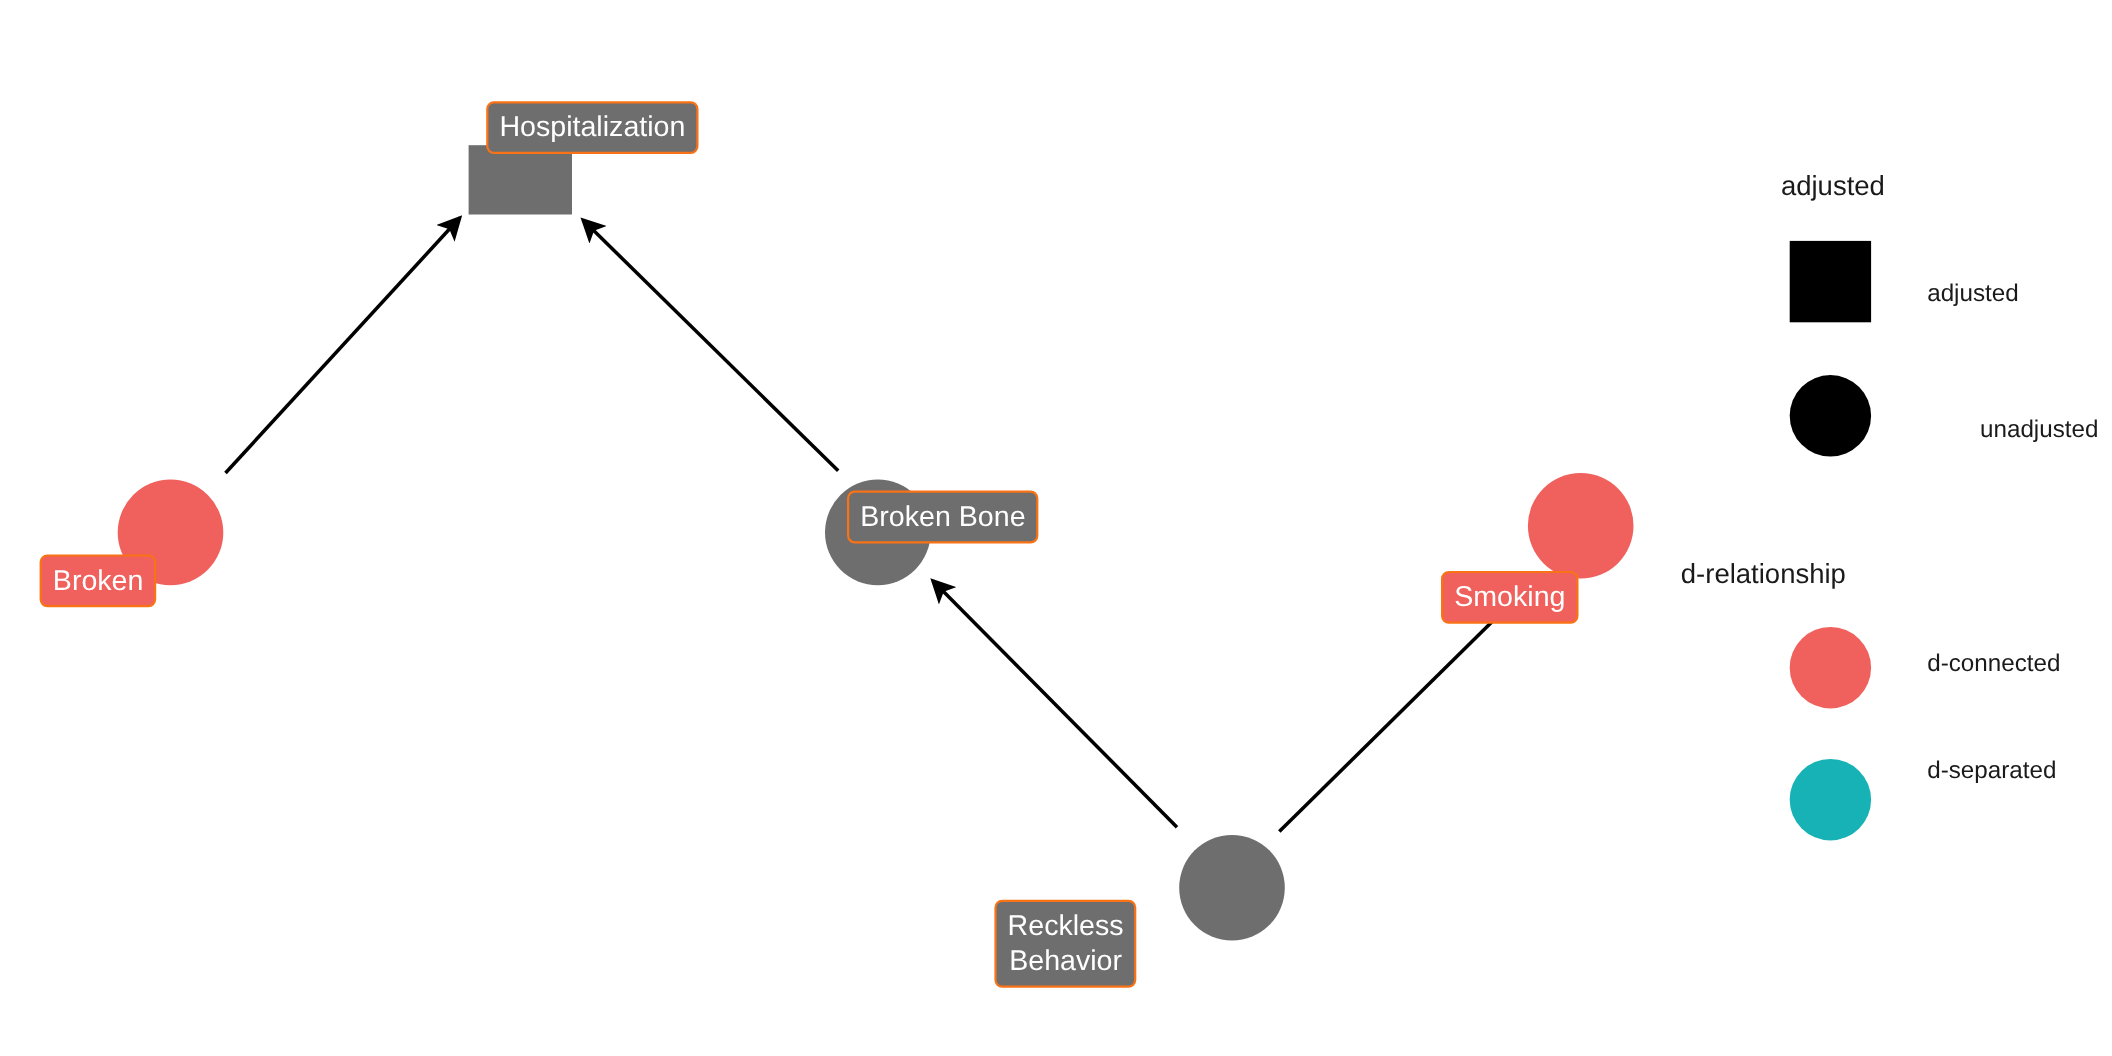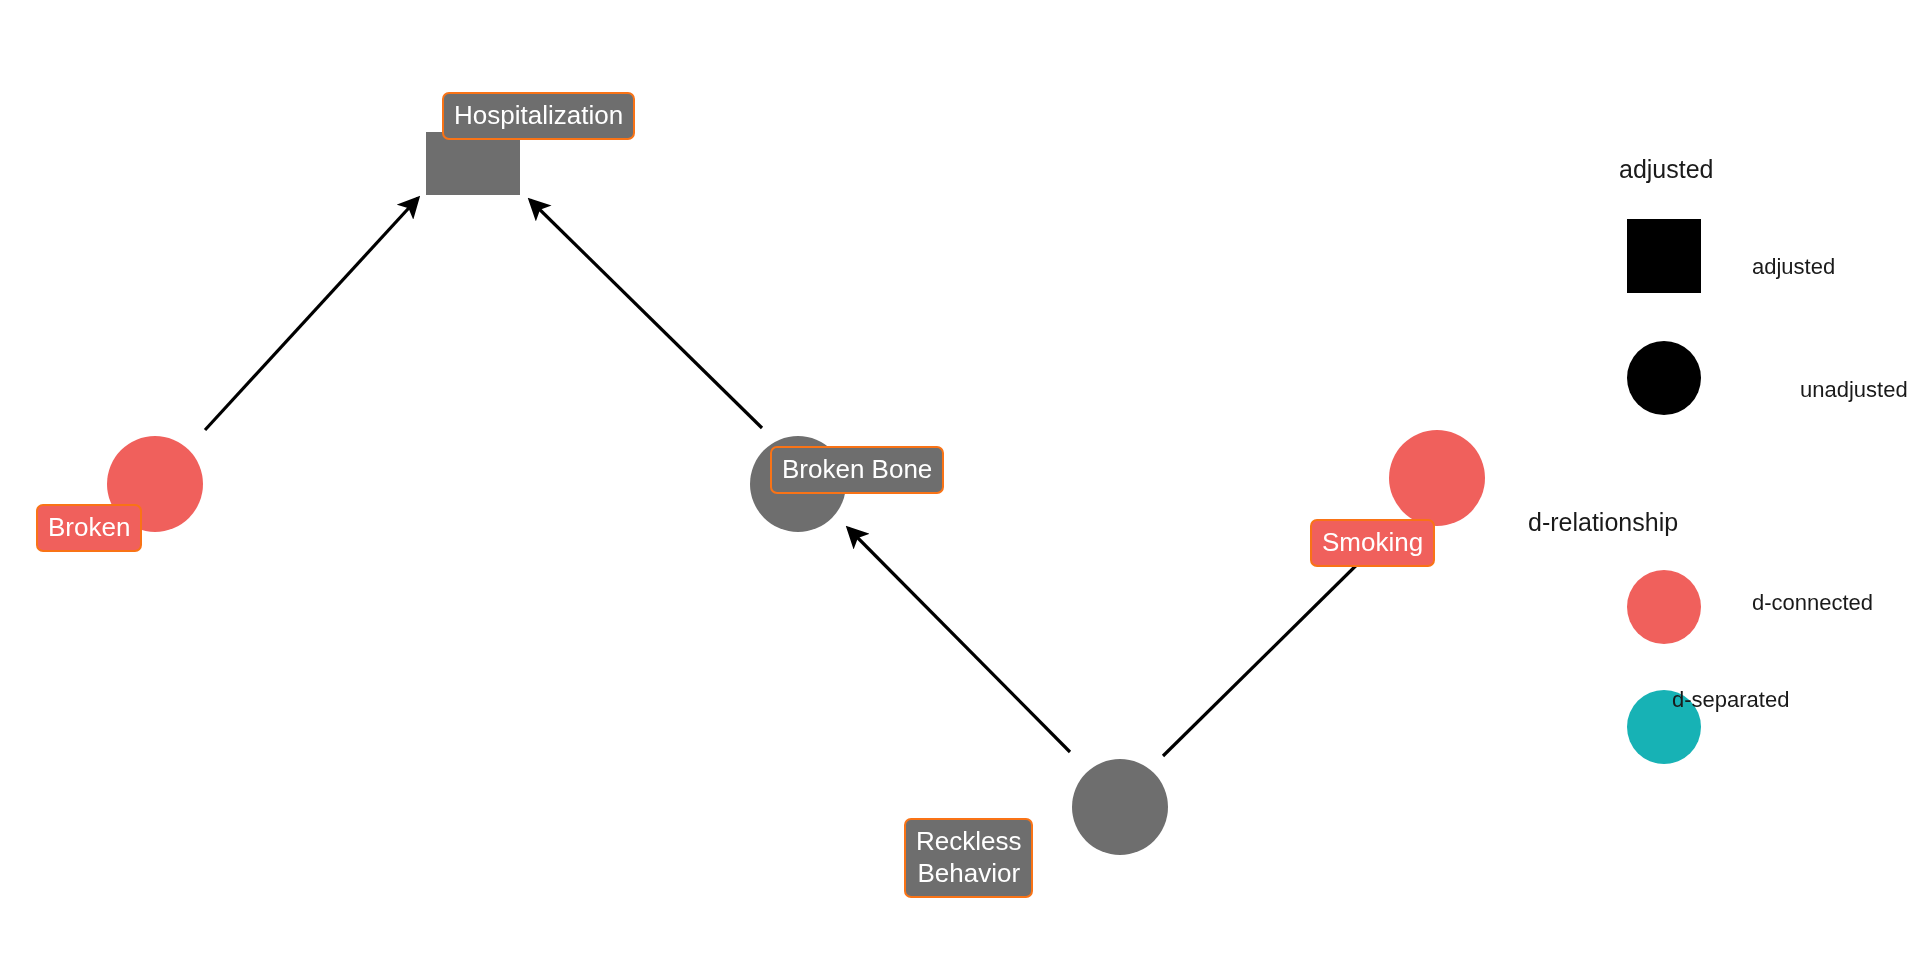--- a/index.html
+++ b/index.html
@@ -104,16 +104,16 @@
   <div id="legends">
       <div class="legend-title" style="left: 1619px; top: 155px;">adjusted</div>
       <div class="legend-key square" style="left: 1627px; top: 219px; background: rgb(0, 0, 0);"></div>
       <div class="legend-text" style="left: 1752px; top: 254px;">adjusted</div>
       <div class="legend-key circle" style="left: 1627px; top: 341px; background: rgb(0, 0, 0);"></div>
       <div class="legend-text" style="left: 1752px; top: 377px; margin-left: 48px;">unadjusted</div>
       <div class="legend-title" style="left: 1528px; top: 508px;">d-relationship</div>
       <div class="legend-key circle" style="left: 1627px; top: 570px; background: rgb(240, 96, 92);"></div>
       <div class="legend-text" style="left: 1752px; top: 590px;">d-connected</div>
       <div class="legend-key circle" style="left: 1627px; top: 690px; background: rgb(23, 178, 181);"></div>
-      <div class="legend-text" style="left: 1672px; top: 687px;">d-separated</div>
+      <div class="legend-text" style="left: 1752px; top: 687px;">d-separated</div>
     </div>
 
 </div>
 
 </body></html>

